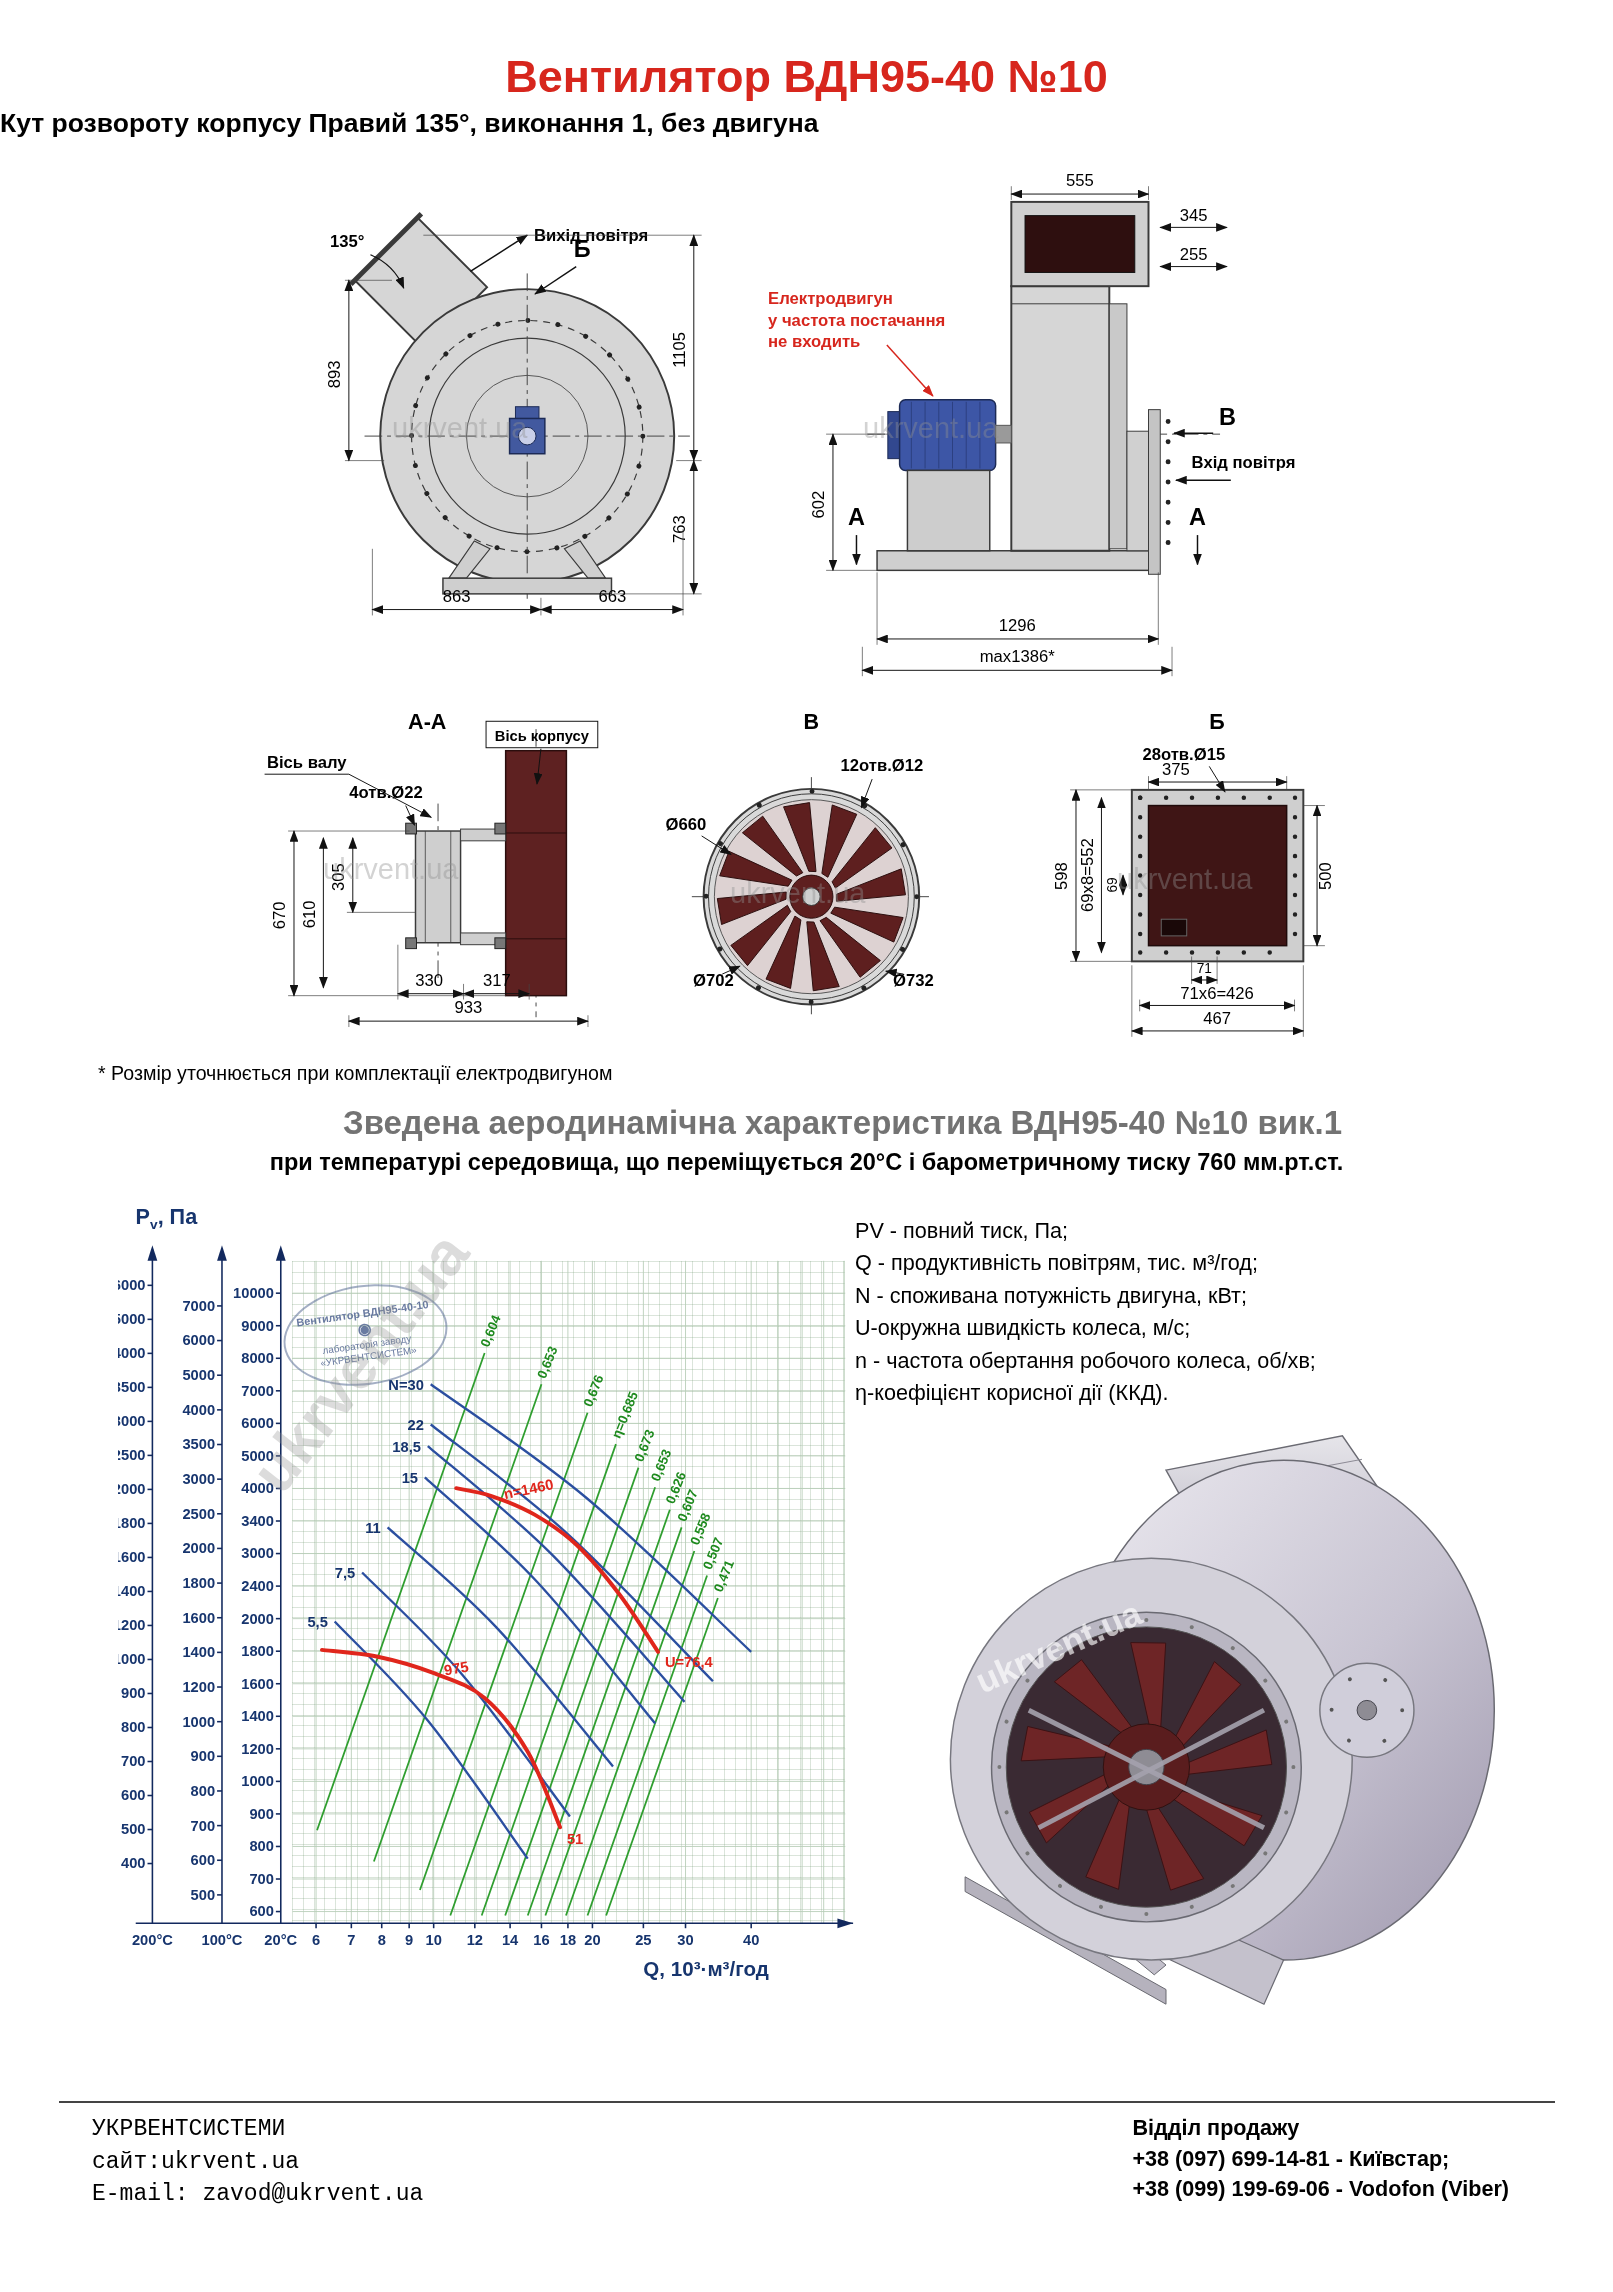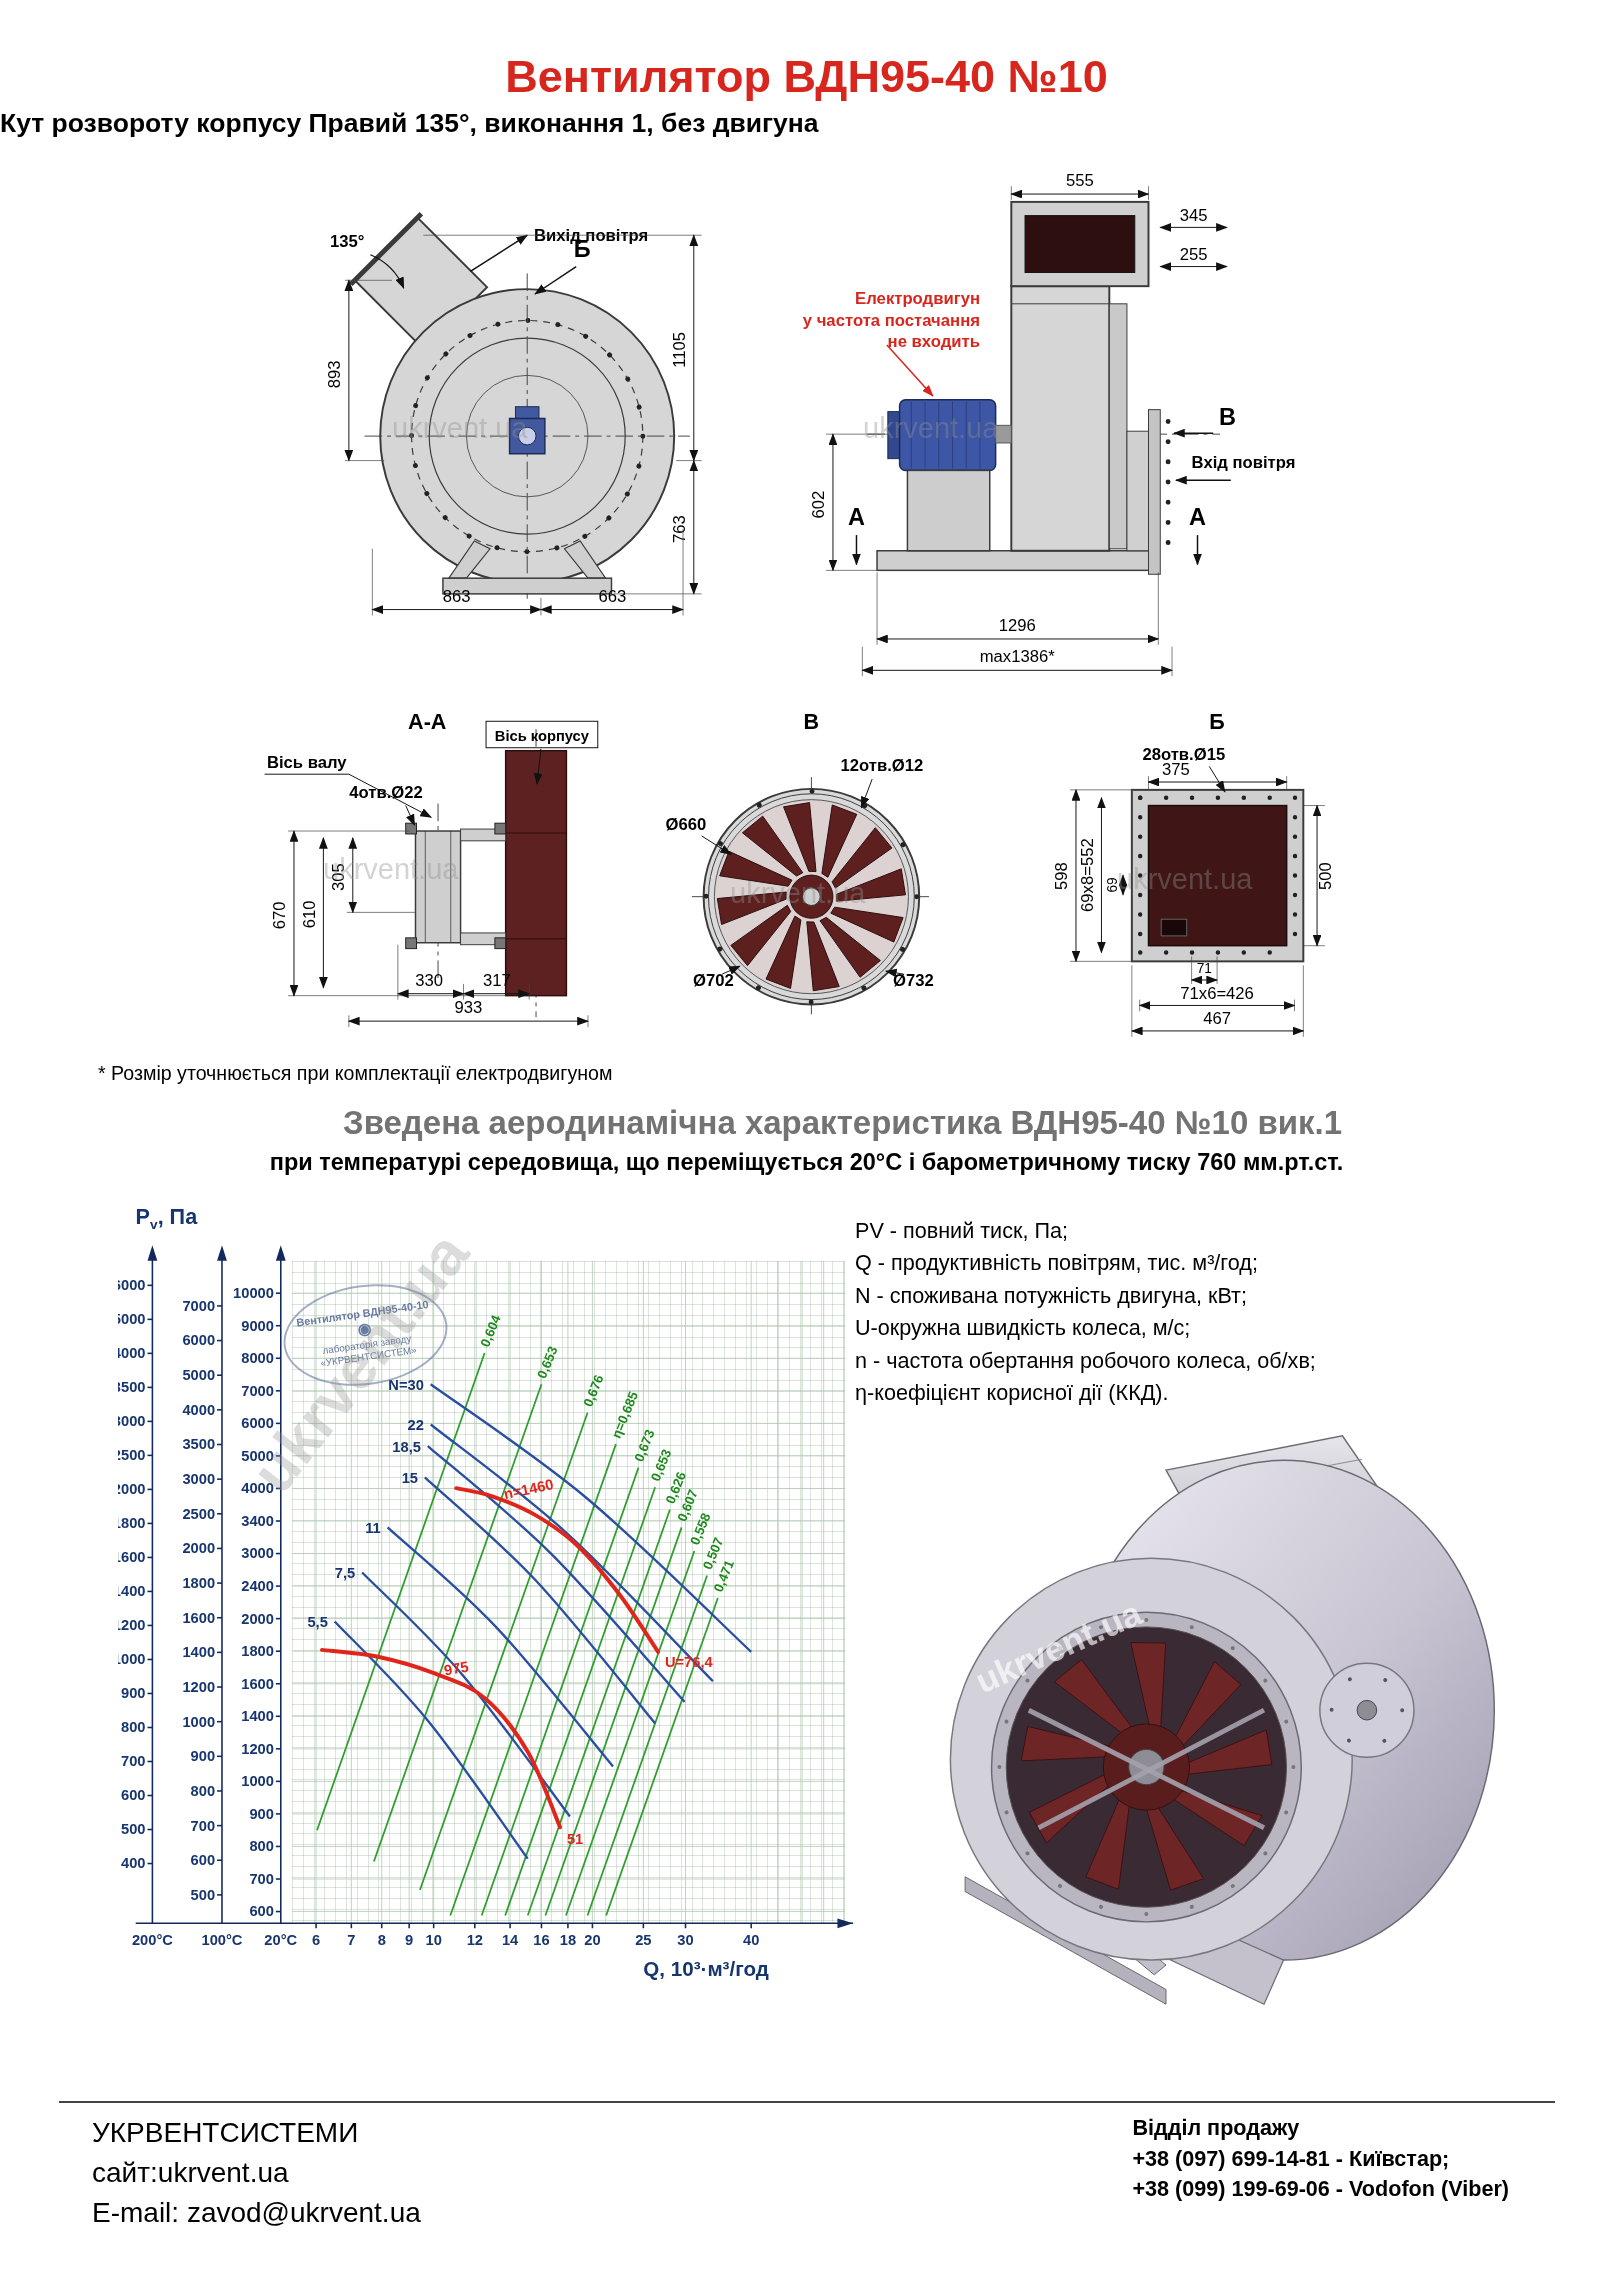--- a/index.html
+++ b/index.html
@@ -4,24 +4,24 @@
 <style>
   html,body{margin:0;padding:0;background:#e8e8e8;}
   .page{position:relative;width:1613px;height:2293px;background:#ffffff;
         font-family:"Liberation Sans",sans-serif;color:#000;overflow:hidden;margin:0 auto;}
   .abs{position:absolute;}
   .title{top:51px;left:0;width:100%;text-align:center;color:#d7261d;font-weight:bold;font-size:45px;}
   .subtitle{top:108px;left:0;width:100%;text-align:left;font-weight:bold;font-size:26.5px;}
   .red-heading{top:1104px;left:0;width:100%;text-align:center;color:#737373;font-weight:bold;font-size:33px;margin-left:36px;}
   .sub2{top:1149px;left:0;width:100%;text-align:center;font-weight:bold;font-size:23.5px;}
   .footnote{top:1062px;left:98px;font-size:19.6px;}
-  .note-red{top:288px;left:741px;width:239px;text-align:right;color:#d7261d;font-weight:bold;font-size:16.7px;line-height:1.3;}
+  .note-red{top:288px;left:768px;width:239px;text-align:left;color:#d7261d;font-weight:bold;font-size:16.7px;line-height:1.3;}
   .legend{top:1215px;left:855px;width:627px;font-size:21.6px;line-height:1.5;}
   .wm{color:rgba(145,145,145,0.40);font-size:29px;pointer-events:none;white-space:nowrap;}
-  .footer-left{top:2113px;left:92px;font-size:28px;line-height:1.42;}
+  .footer-left{top:2113px;left:92px;font-size:23px;line-height:1.42;font-family:Liberation Mono, monospace;}
   .footer-right{top:2113px;right:104px;font-size:21.6px;line-height:1.42;font-weight:bold;}
   .divider{top:2101px;left:59px;width:1496px;border-top:2px solid #444;height:0;}
   .chart{top:1204px;left:118px;width:745px;height:784px;}
   .plot-bg{position:absolute;left:174px;top:57px;width:553px;height:663px;
     background-image:
       repeating-linear-gradient(to right, rgba(110,150,110,0.25) 0 1px, transparent 1px 10.8px),
       repeating-linear-gradient(to bottom, rgba(110,150,110,0.25) 0 1px, transparent 1px 10.8px);}
   .y-title{position:absolute;left:17.6px;top:0px;color:#17356e;font-weight:bold;font-size:21.6px;}
   .y-title sub{font-size:13.7px;}
   .stamp{position:absolute;left:165px;top:81px;width:161px;height:96px;border:2px solid rgba(90,110,150,0.55);

